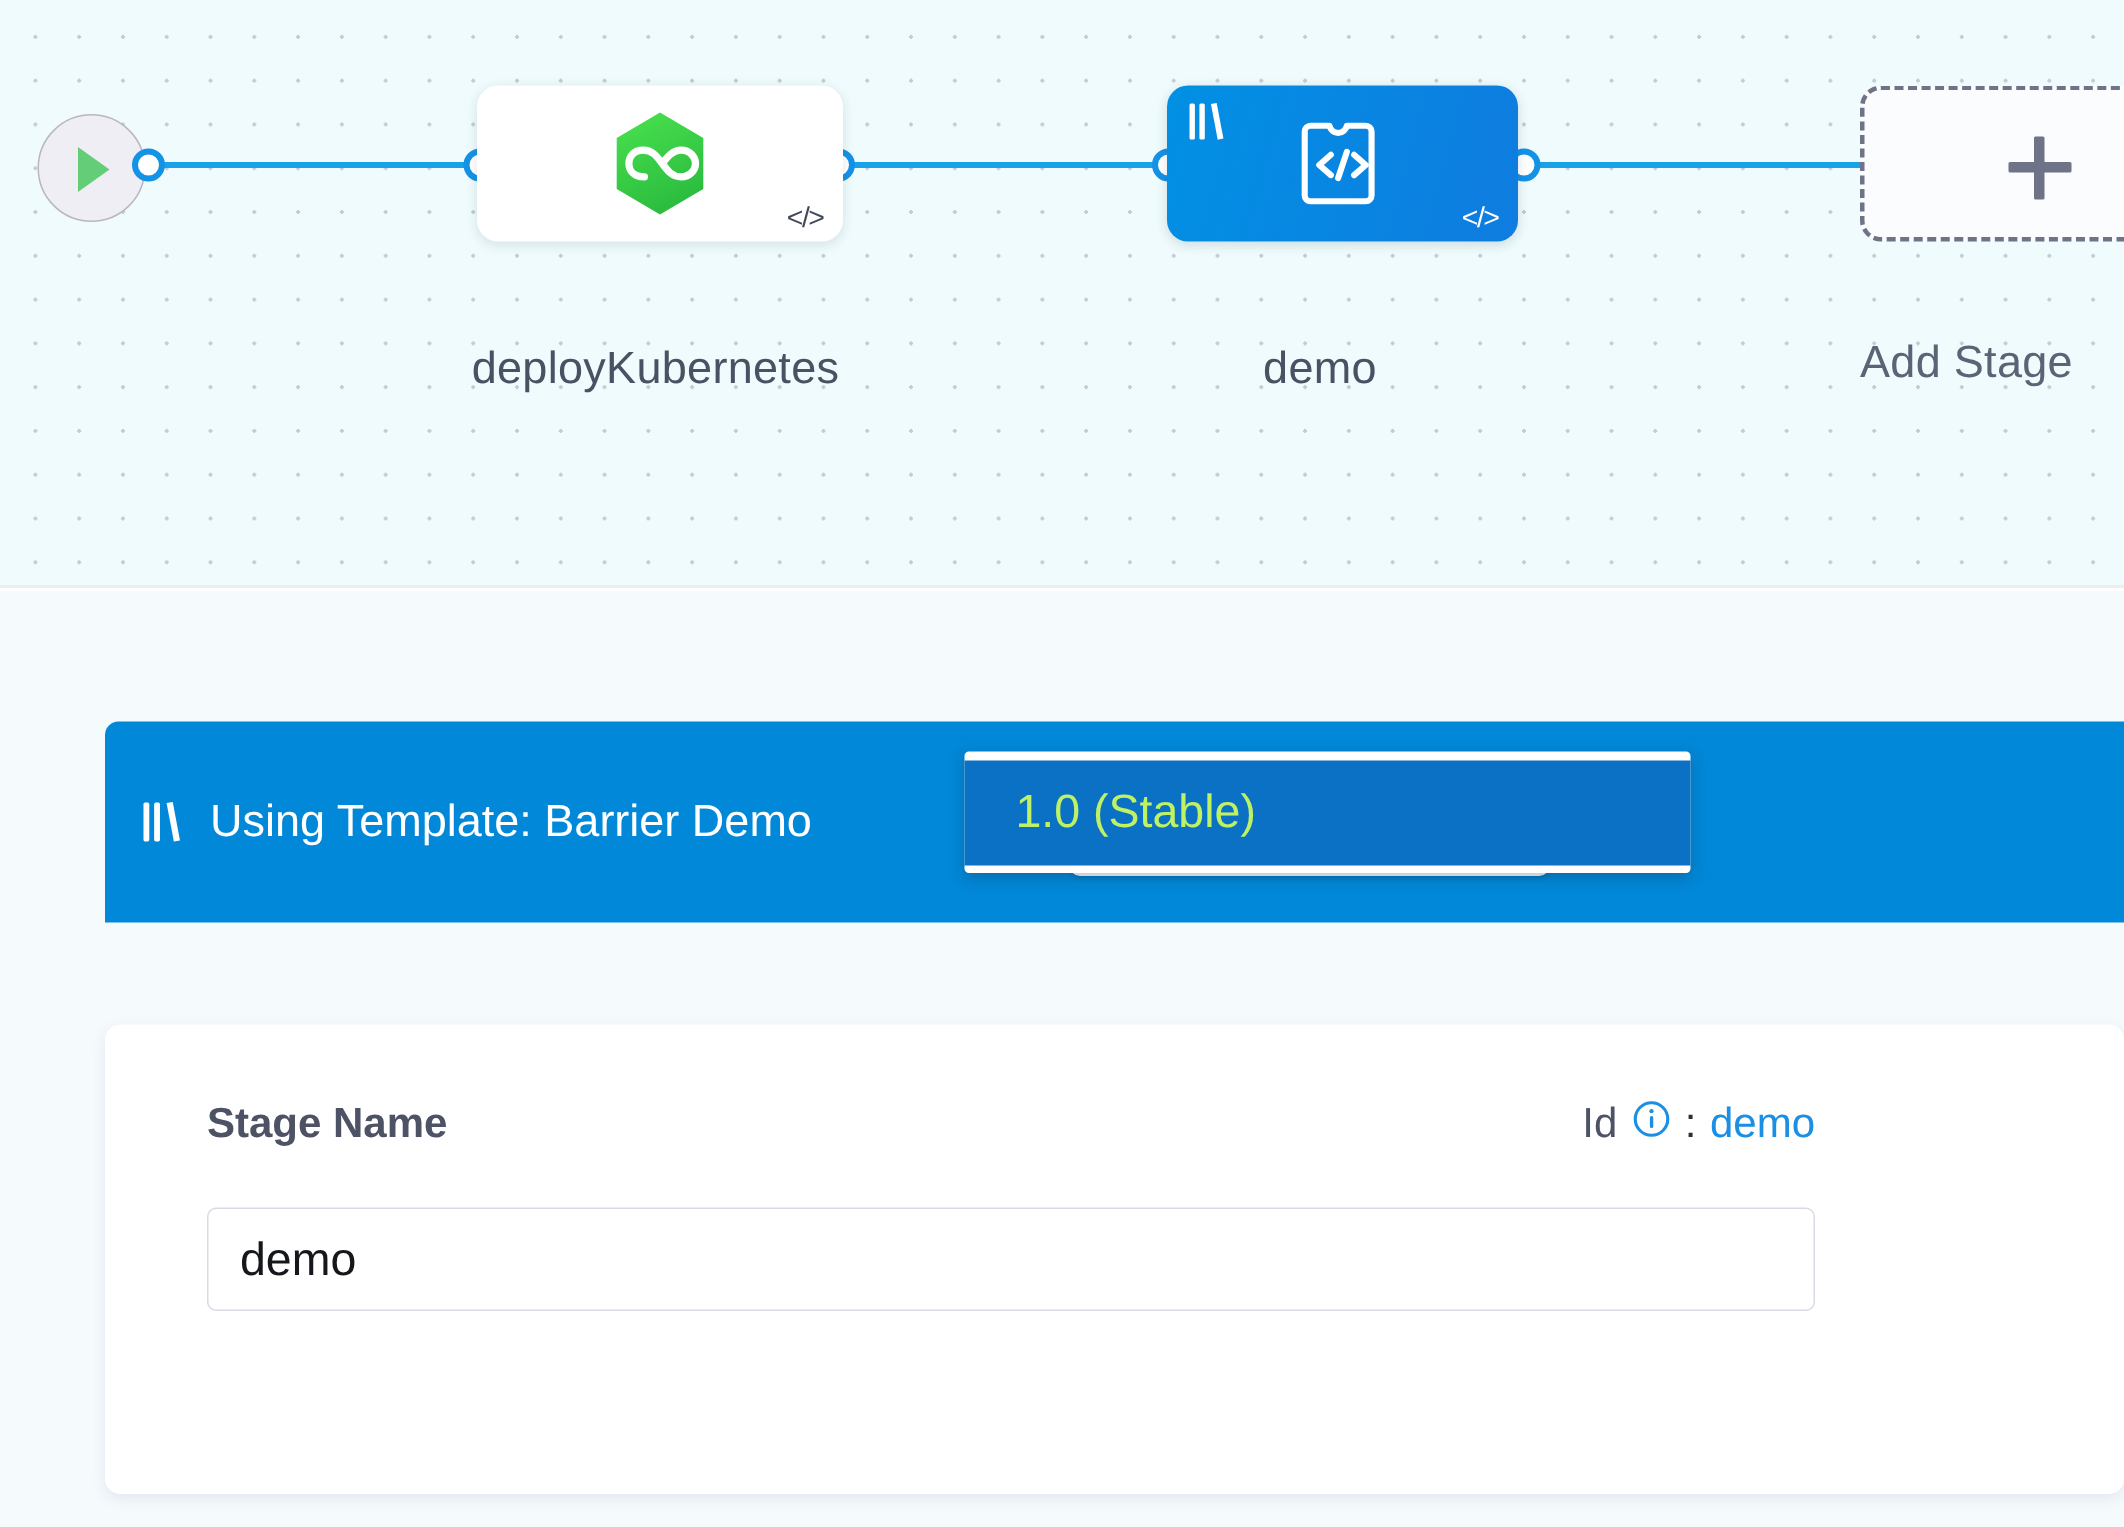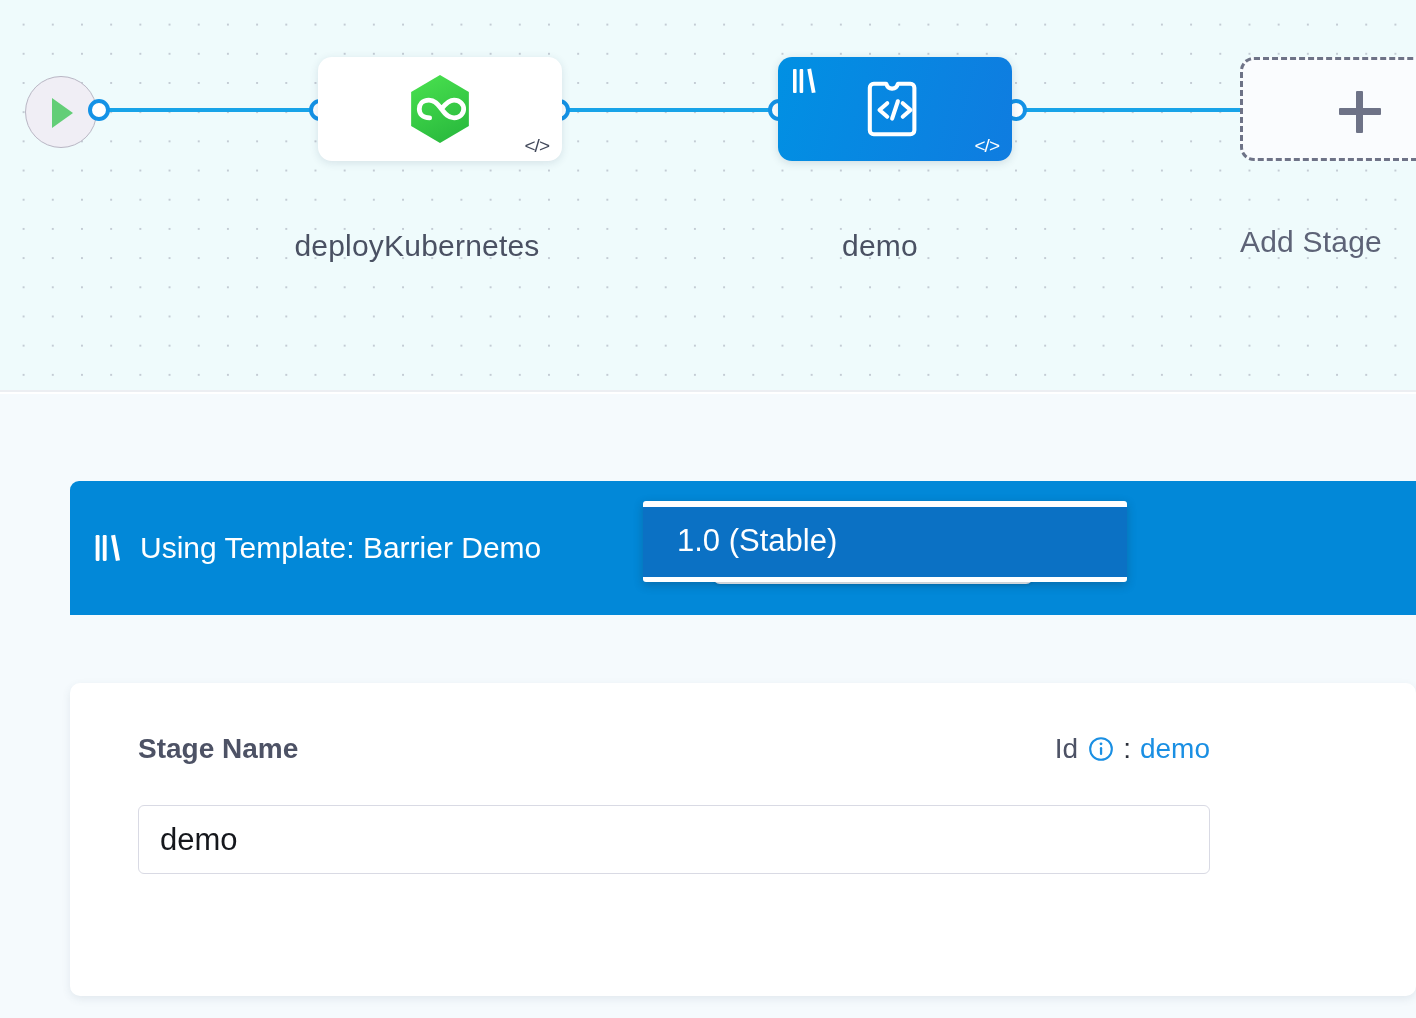--- a/index.html
+++ b/index.html
@@ -174,21 +174,21 @@
   
   .node-label {
     position: absolute;
     text-align: center;
     font-size: 30px;
     line-height: 1.32;
     color: #4a5163;
     font-family: "Liberation Sans", sans-serif;
     letter-spacing: 0.2px;
   }
-  #label-deploykubernetes { left: 272px; top: 226px; width: 290px; }
+  #label-deploykubernetes { left: 292px; top: 226px; width: 290px; }
   #label-demo             { left: 760px; top: 226px; width: 240px; }
   #label-add-stage        { left: 1240px; top: 222px; width: 260px; text-align: left; color: #5d6377; }
 
   
   #details-panel {
     position: absolute;
     left: 0;
     top: 394px;
     width: 1416px;
     height: 624px;
@@ -268,21 +268,21 @@
     width: 484px;
     background: #ffffff;
     border-radius: 3px;
     box-shadow: 0 3px 10px rgba(25,40,60,0.28);
     padding-top: 6px;
     padding-bottom: 5px;
     z-index: 20;
   }
   #version-dropdown-item-1 {
     background: #0b71c4;
-    color: #ffffff;
+    color: #bef264;
     font-size: 31px;
     font-family: "Liberation Sans", sans-serif;
     padding: 16px 0 18px 34px;
     cursor: pointer;
   }
 
   
   #stage-form-card {
     position: absolute;
     left: 70px;
@@ -303,21 +303,20 @@
     justify-content: space-between;
   }
   #stage-name-label {
     font-size: 28px;
     font-weight: bold;
     color: #4d5265;
     font-family: "Liberation Sans", sans-serif;
   }
   #stage-id-group {
     display: flex;
-    align-items: center;
     font-size: 28px;
     font-family: "Liberation Sans", sans-serif;
   }
   #stage-id-label { color: #4d5265; }
   #stage-id-info-icon { width: 26px; height: 26px; margin: 0 9px 0 10px; }
   #stage-id-colon { color: #2b2f3a; margin-right: 9px; }
   #stage-id-value { color: #1a8fe3; }
 
   #stage-name-input {
     position: absolute;

